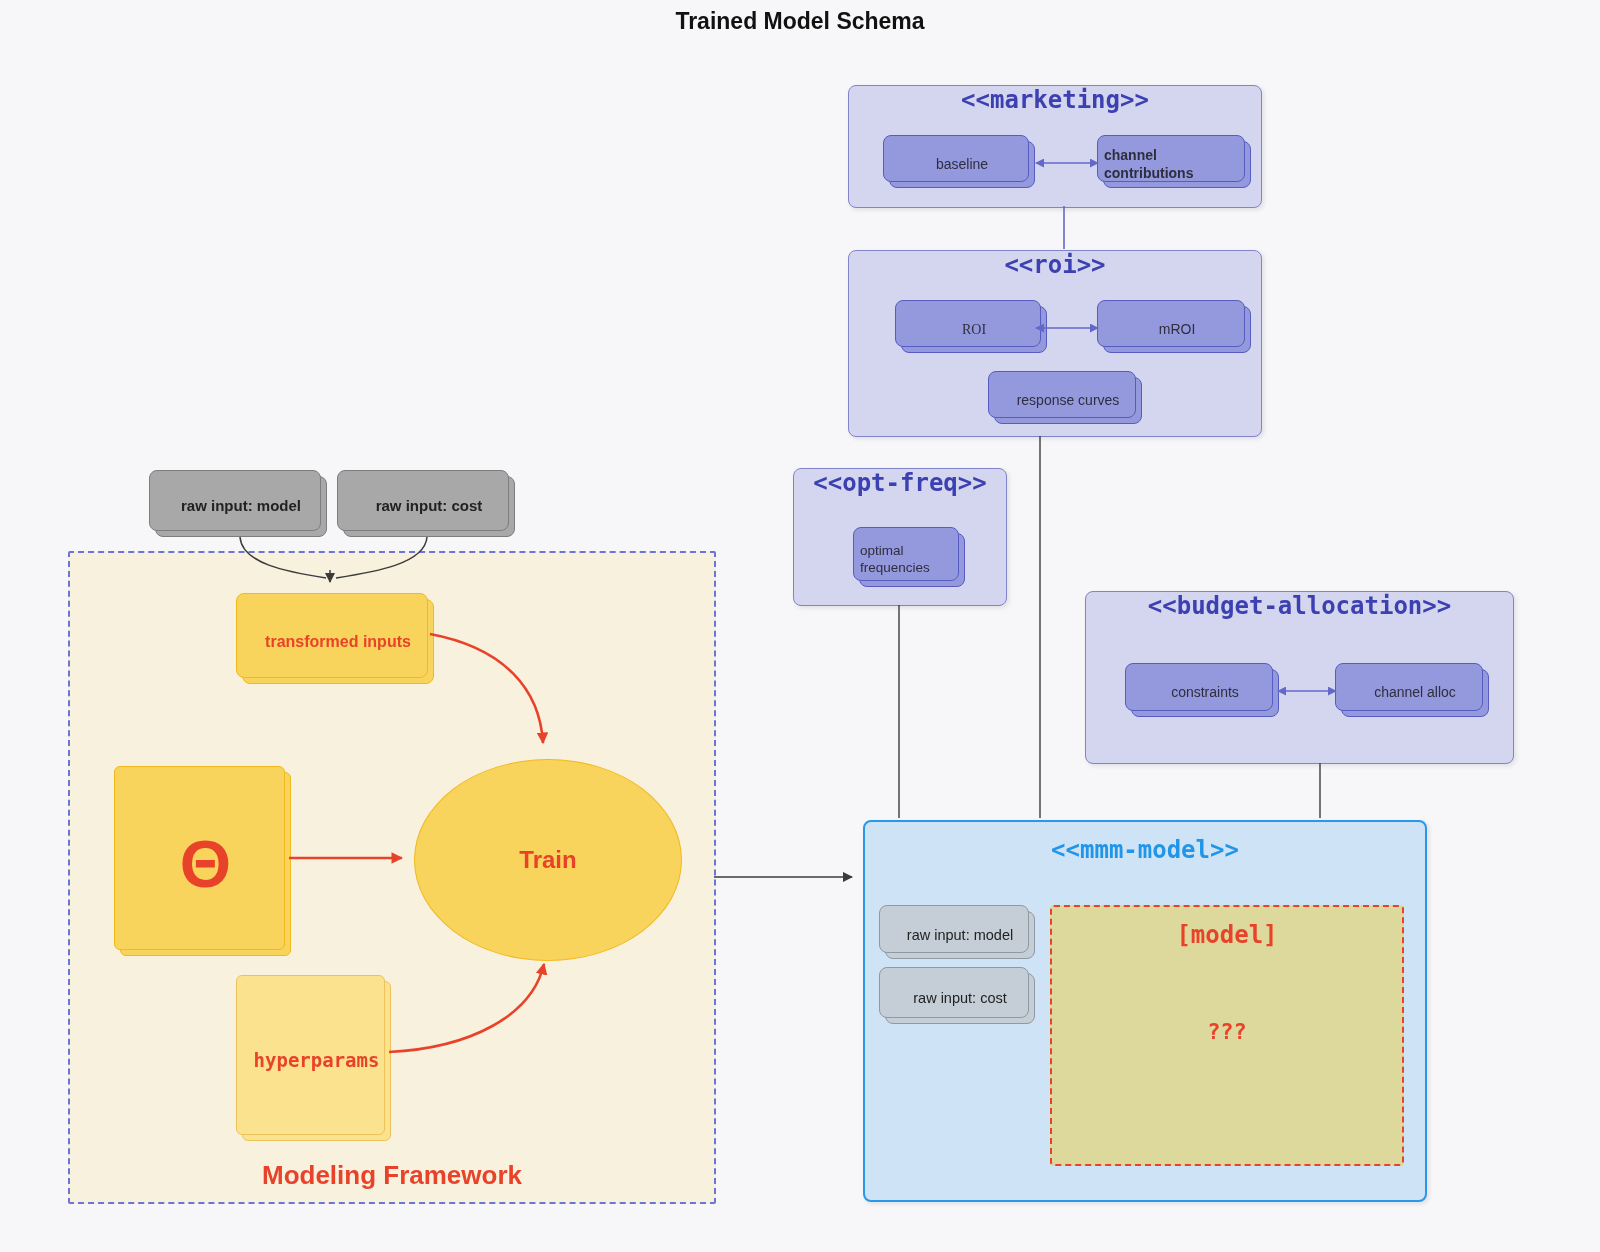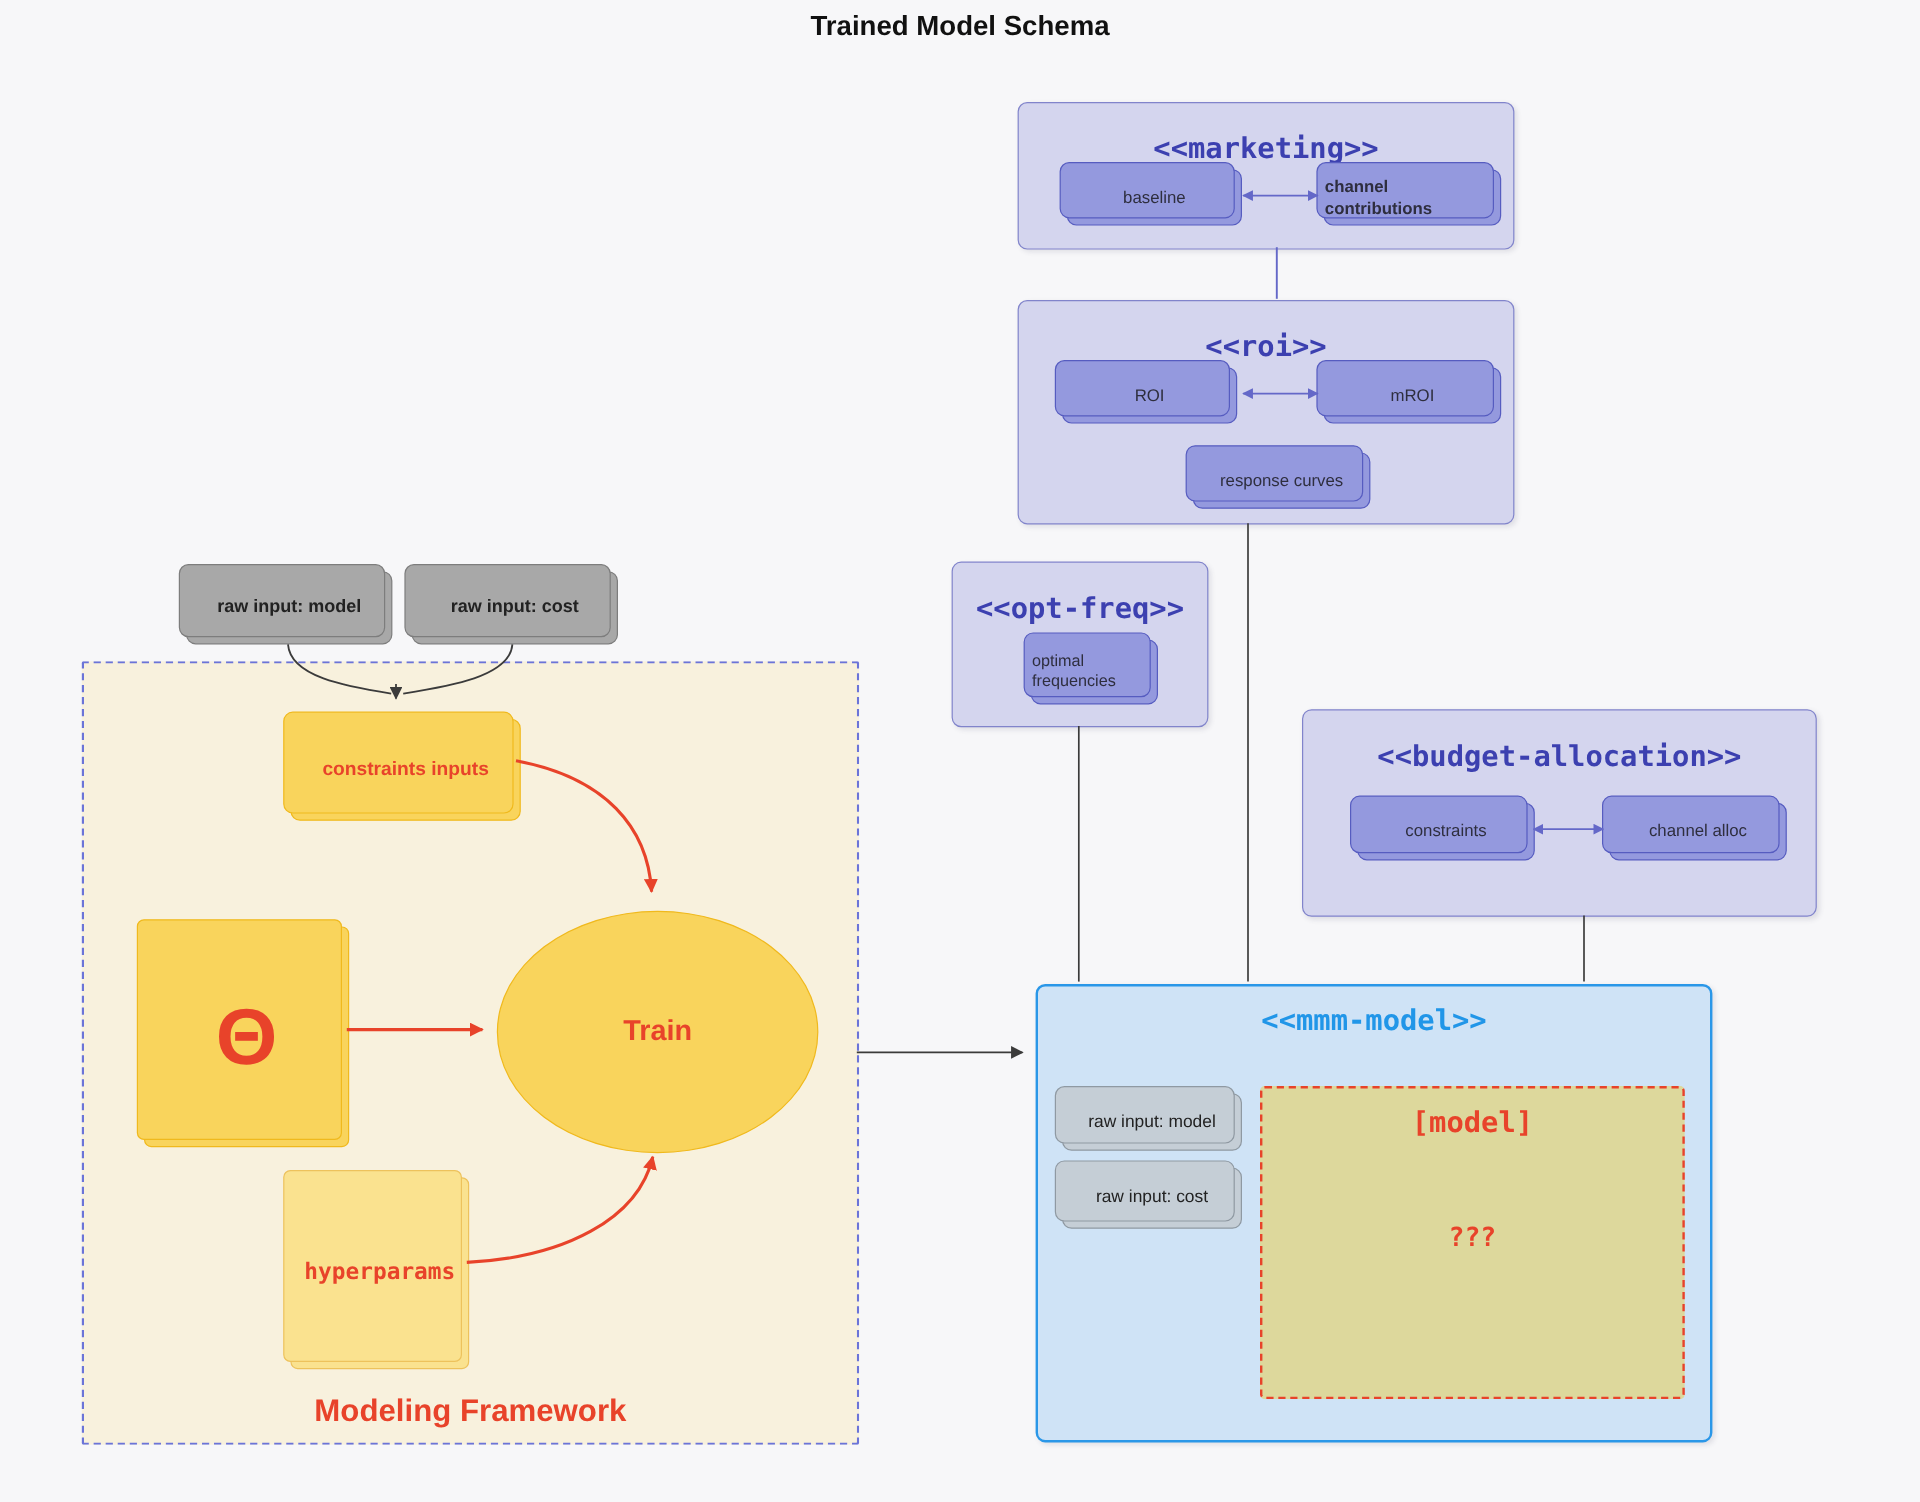--- a/index.html
+++ b/index.html
@@ -12,21 +12,21 @@
   }
   html,body{margin:0;padding:0;background:var(--background);}
   #canvas{position:relative;width:1600px;height:1252px;background:var(--background);
           font-family:"Liberation Sans",sans-serif;overflow:hidden;}
   .page-title{position:absolute;top:8px;left:0;width:1600px;text-align:center;
               font-size:23px;font-weight:bold;color:#111;}
   
   .cluster{position:absolute;border-radius:8px;box-shadow:2px 2px 4px rgba(60,60,90,.12);}
   .lav{background:var(--cluster_fill);border:1.4px solid var(--cluster_border);}
   .cluster-title{width:100%;text-align:center;font-family:"DejaVu Sans Mono",monospace;
-                 font-weight:bold;font-size:24px;color:var(--cluster_title);margin-top:24px;}
+                 font-weight:bold;font-size:24px;color:var(--cluster_title);margin-top:0;}
   .mmm{background:var(--mmm_fill);border:2px solid var(--mmm_border);}
   .mmm .cluster-title{color:var(--mmm_title);margin-top:14px;}
   .framework{background:var(--framework_fill);border:2px dashed var(--framework_border);
              border-radius:2px;box-shadow:none;}
   
   .node{position:absolute;display:flex;align-items:center;justify-content:center;text-align:left;
         border-radius:8px;font-size:14px;color:var(--node_text);line-height:1.25;z-index:0;
         background:var(--fill);border:1.5px solid var(--stroke);}
   .node::before{content:"";position:absolute;top:-7px;left:-7px;width:100%;height:100%;
         border-radius:inherit;background:inherit;border:inherit;z-index:-1;}
@@ -62,21 +62,21 @@
   <div class="node gray" style="left:343px;top:476px;width:170px;height:59px;">raw input: cost</div>
 
   <div class="cluster lav" style="left:848px;top:85px;width:412px;height:121px;">
     <div class="cluster-title">&lt;&lt;marketing&gt;&gt;</div>
     <div class="node purple" style="left:40px;top:55px;width:144px;height:45px;">baseline</div>
     <div class="node purple" style="left:254px;top:55px;width:146px;height:45px;font-weight:bold;">channel contributions</div>
   </div>
 
   <div class="cluster lav" style="left:848px;top:250px;width:412px;height:185px;">
     <div class="cluster-title">&lt;&lt;roi&gt;&gt;</div>
-    <div class="node purple" style="left:36px;top:55px;width:144px;height:45px;">ROI</div>
+    <div class="node purple" style="left:52px;top:55px;width:144px;height:45px;font-family:Liberation Serif, serif;">ROI</div>
     <div class="node purple" style="left:254px;top:55px;width:146px;height:45px;">mROI</div>
     <div class="node purple" style="left:145px;top:126px;width:146px;height:45px;">response curves</div>
   </div>
 
   <div class="cluster lav" style="left:793px;top:468px;width:212px;height:136px;">
     <div class="cluster-title">&lt;&lt;opt-freq&gt;&gt;</div>
     <div class="node purple" style="left:65px;top:64px;width:104px;height:52px;font-size:13.5px;">optimal frequencies</div>
   </div>
 
   <div class="cluster lav" style="left:1085px;top:591px;width:427px;height:171px;">
@@ -90,21 +90,21 @@
     <div class="node lgray" style="left:20px;top:89px;width:148px;height:46px;">raw input: model</div>
     <div class="node lgray" style="left:20px;top:151px;width:148px;height:49px;">raw input: cost</div>
     <div class="model-dashed" style="left:185px;top:83px;width:350px;height:257px;">
       <div class="model-title">[model]</div>
       <div class="model-q">???</div>
     </div>
   </div>
 
   <div class="cluster framework" style="left:68px;top:551px;width:644px;height:649px;">
     <div class="framework-label">Modeling Framework</div>
-    <div class="node yellow redtext" style="left:172px;top:46px;width:190px;height:83px;font-size:16px;">constraints inputs</div>
+    <div class="node yellow redtext" style="left:172px;top:46px;width:190px;height:83px;font-size:16px;">transformed inputs</div>
     <div class="node yellow redtext theta-box" style="left:50px;top:219px;width:169px;height:182px;border-radius:6px;">Θ</div>
     <div class="node yellow redtext flat ellipse" style="left:344px;top:206px;width:266px;height:200px;">Train</div>
     <div class="node lyellow redtext mono" style="left:172px;top:428px;width:147px;height:158px;font-size:19px;border-radius:6px;">hyperparams</div>
   </div>
 
   <svg id="edges" width="1600" height="1252" viewBox="0 0 1600 1252">
     <defs>
       <marker id="arrow-dark" viewBox="0 0 10 10" refX="9" refY="5" markerWidth="7" markerHeight="7" orient="auto-start-reverse">
         <path d="M0 0 L10 5 L0 10 z" style="fill:var(--dark_line)"></path>
       </marker>

